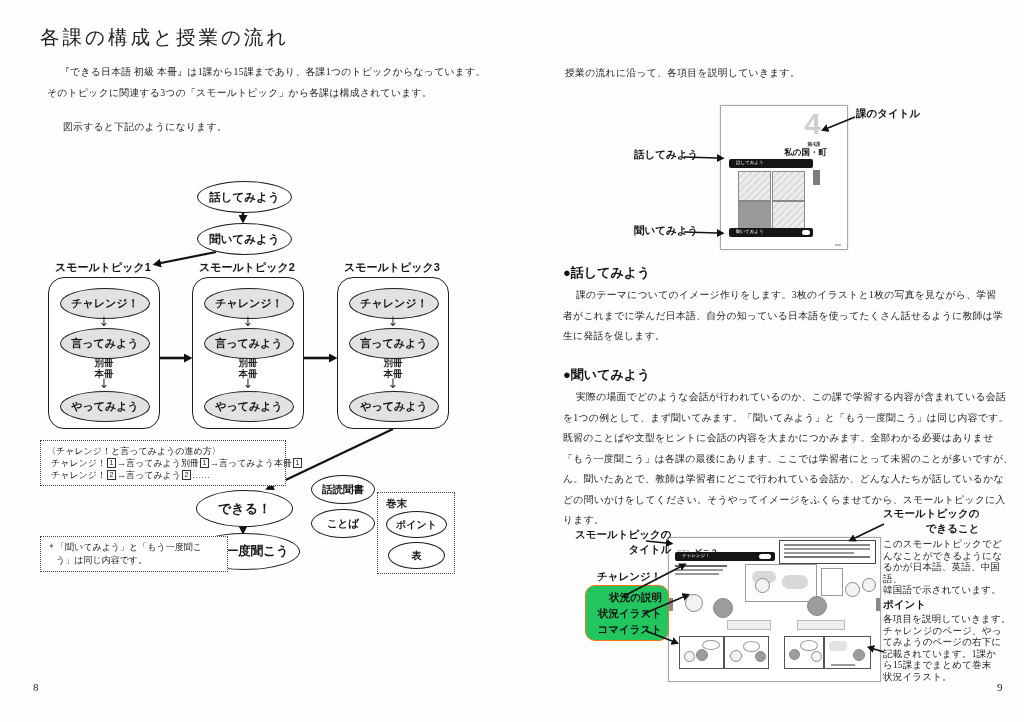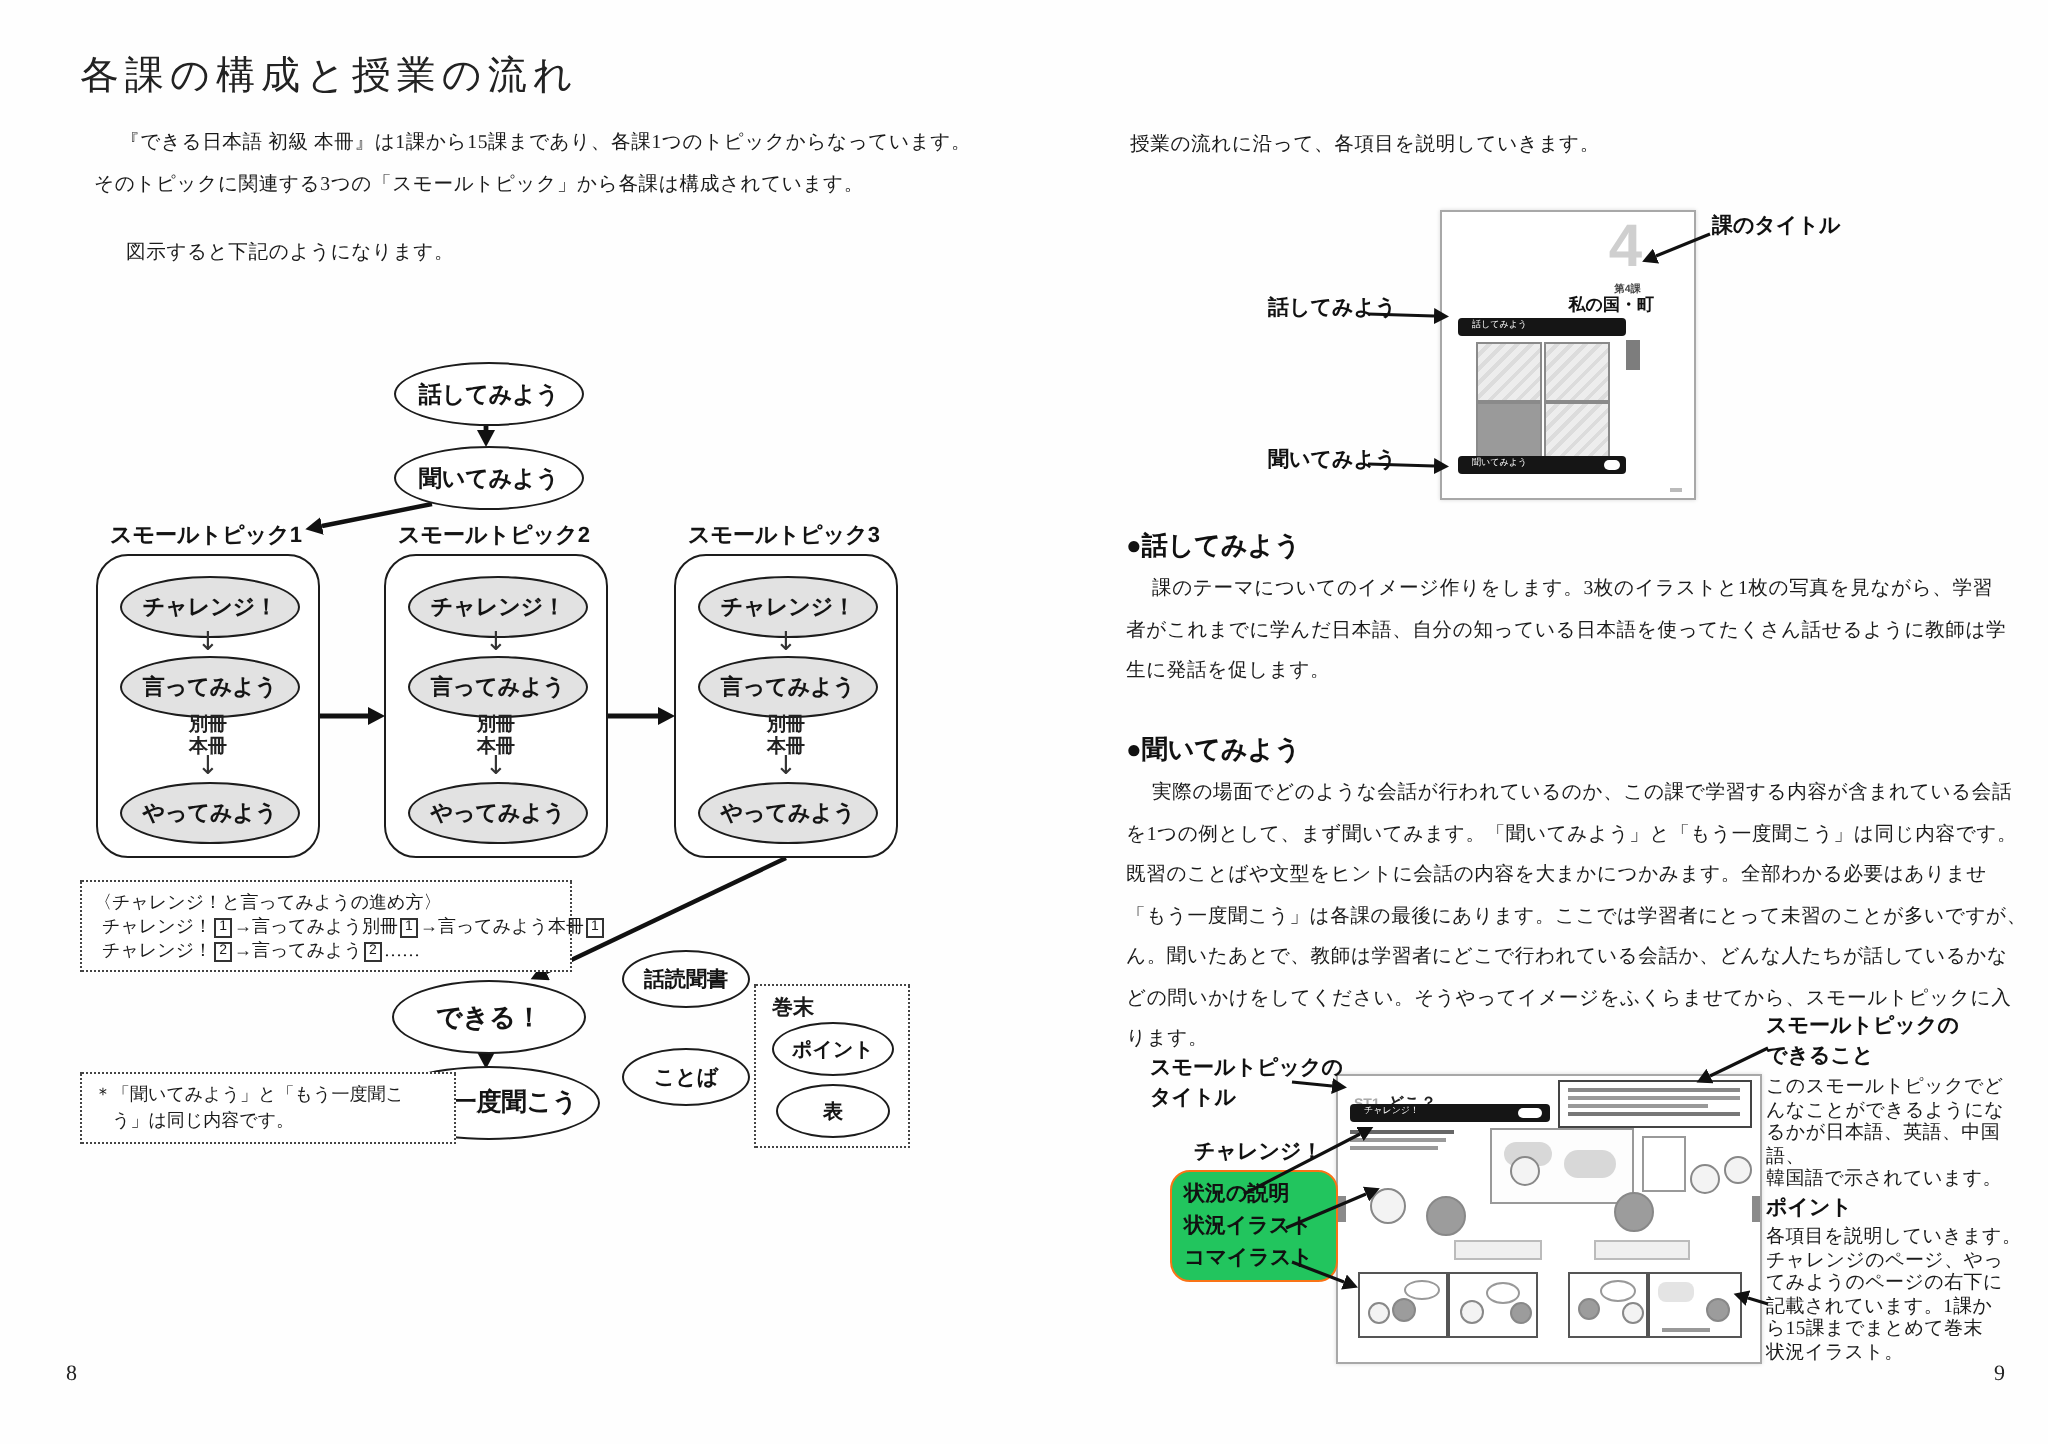--- a/index.html
+++ b/index.html
@@ -19,21 +19,21 @@
         font-family:"DejaVu Sans",sans-serif;}
   .sep{position:absolute;width:100%;text-align:center;font-size:9.5px;line-height:10.5px;
        font-family:"Liberation Sans",sans-serif;font-weight:bold;color:#222;}
   .dotbox{position:absolute;border:1.2px dotted #444;background:#fff;}
   .bn{display:inline-block;border:1px solid #333;font-size:7px;line-height:8px;padding:0 1.5px;
       margin:0 1px;vertical-align:1.5px;font-family:"Liberation Sans",sans-serif;}
   
   .para{font-size:9.8px;line-height:20.5px;letter-spacing:.3px;}
   .para .ind{padding-left:13px;}
   .h-sec{font-family:"Liberation Sans",sans-serif;font-weight:bold;font-size:13px;color:#111;}
-  .lbl{font-family:"Liberation Sans",sans-serif;font-weight:bold;font-size:10.5px;color:#111;line-height:15px;}
+  .lbl{font-family:"Liberation Sans",sans-serif;font-weight:bold;font-size:10.5px;color:#111;line-height:15px;text-align:right;}
   .small-body{font-size:9.5px;line-height:11.6px;letter-spacing:.2px;}
   .pagenum{font-size:11px;color:#222;}
   
   .bookpage{position:absolute;background:#fff;border:1px solid #a8a8a8;box-shadow:0 0 2px rgba(0,0,0,.15);}
   .bbar{position:absolute;background:#151515;border-radius:2px;color:#fff;overflow:hidden;}
   .bbar .t{position:absolute;left:7px;top:0;font-size:9px;transform:scale(.5);transform-origin:left top;
            font-family:"Liberation Sans",sans-serif;white-space:nowrap;}
   .pill{position:absolute;background:#fff;border-radius:3px;}
   .ph-img{position:absolute;border:1px solid #8a8a8a;
           background:repeating-linear-gradient(135deg,#ededed 0 3px,#dcdcdc 3px 5px);}
@@ -121,21 +121,21 @@
     </div>
     <div style="padding-left:4px;white-space:nowrap;">
       <span>チャレンジ！</span><span class="bn">2</span><span>→言ってみよう</span><span class="bn">2</span><span>……</span>
     </div>
   </div>
 
   <div class="oval" style="left:196px;top:490px;width:95px;height:35px;font-size:13px;">できる！</div>
   <div class="oval" style="left:189px;top:533px;width:109px;height:35px;font-size:12.5px;">もう一度聞こう</div>
 
   <div class="oval" style="left:311px;top:475px;width:62px;height:27px;font-size:10.5px;">話読聞書</div>
-  <div class="oval" style="left:311px;top:524px;width:62px;height:27px;font-size:10.5px;">ことば</div>
+  <div class="oval" style="left:311px;top:509px;width:62px;height:27px;font-size:10.5px;">ことば</div>
 
   <div class="dotbox" style="left:377px;top:492px;width:76px;height:80px;">
     <div class="gothic" style="position:absolute;left:8px;top:4px;font-size:10.5px;font-weight:bold;">巻末</div>
     <div class="oval" style="left:8px;top:18px;width:59px;height:25px;font-size:10px;">ポイント</div>
     <div class="oval" style="left:10px;top:49px;width:55px;height:25px;font-size:10px;">表</div>
   </div>
 
   <div class="dotbox" style="left:40px;top:536px;width:174px;padding:4px 6px;font-size:9px;line-height:13px;">
     <div>＊「聞いてみよう」と「もう一度聞こ</div>
     <div style="padding-left:9px;">う」は同じ内容です。</div>

